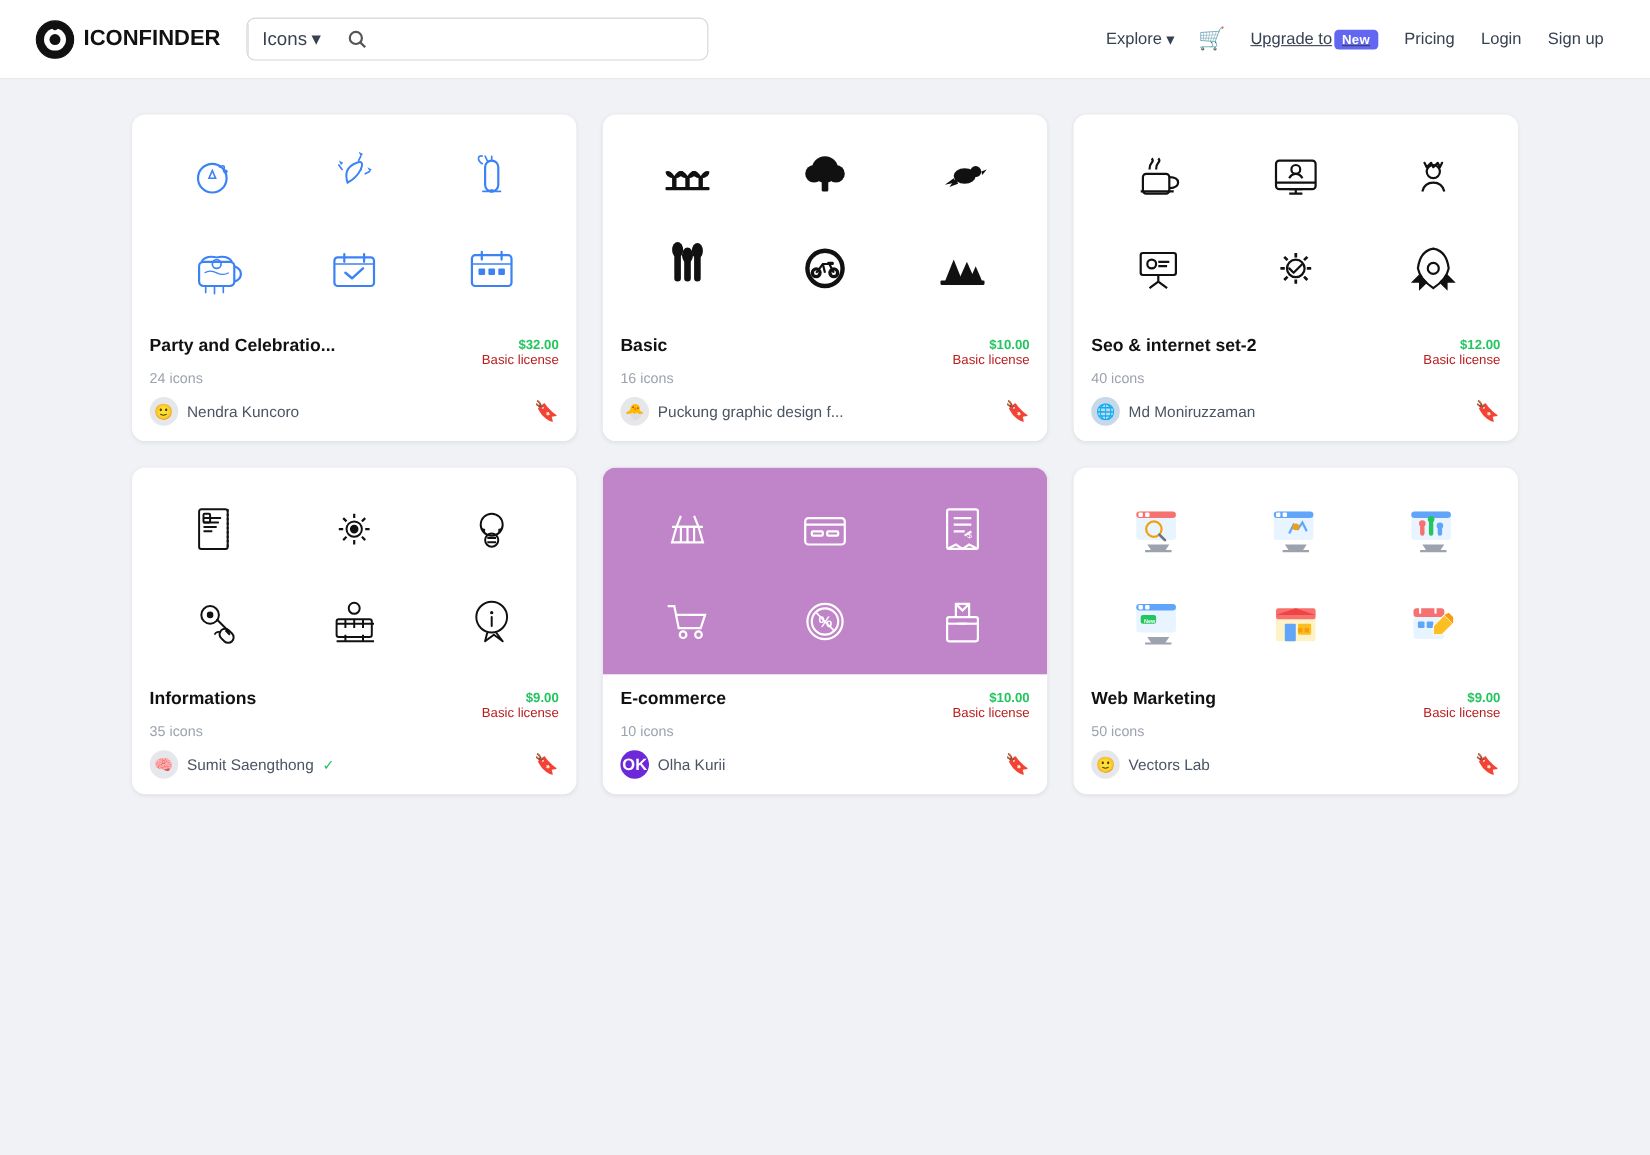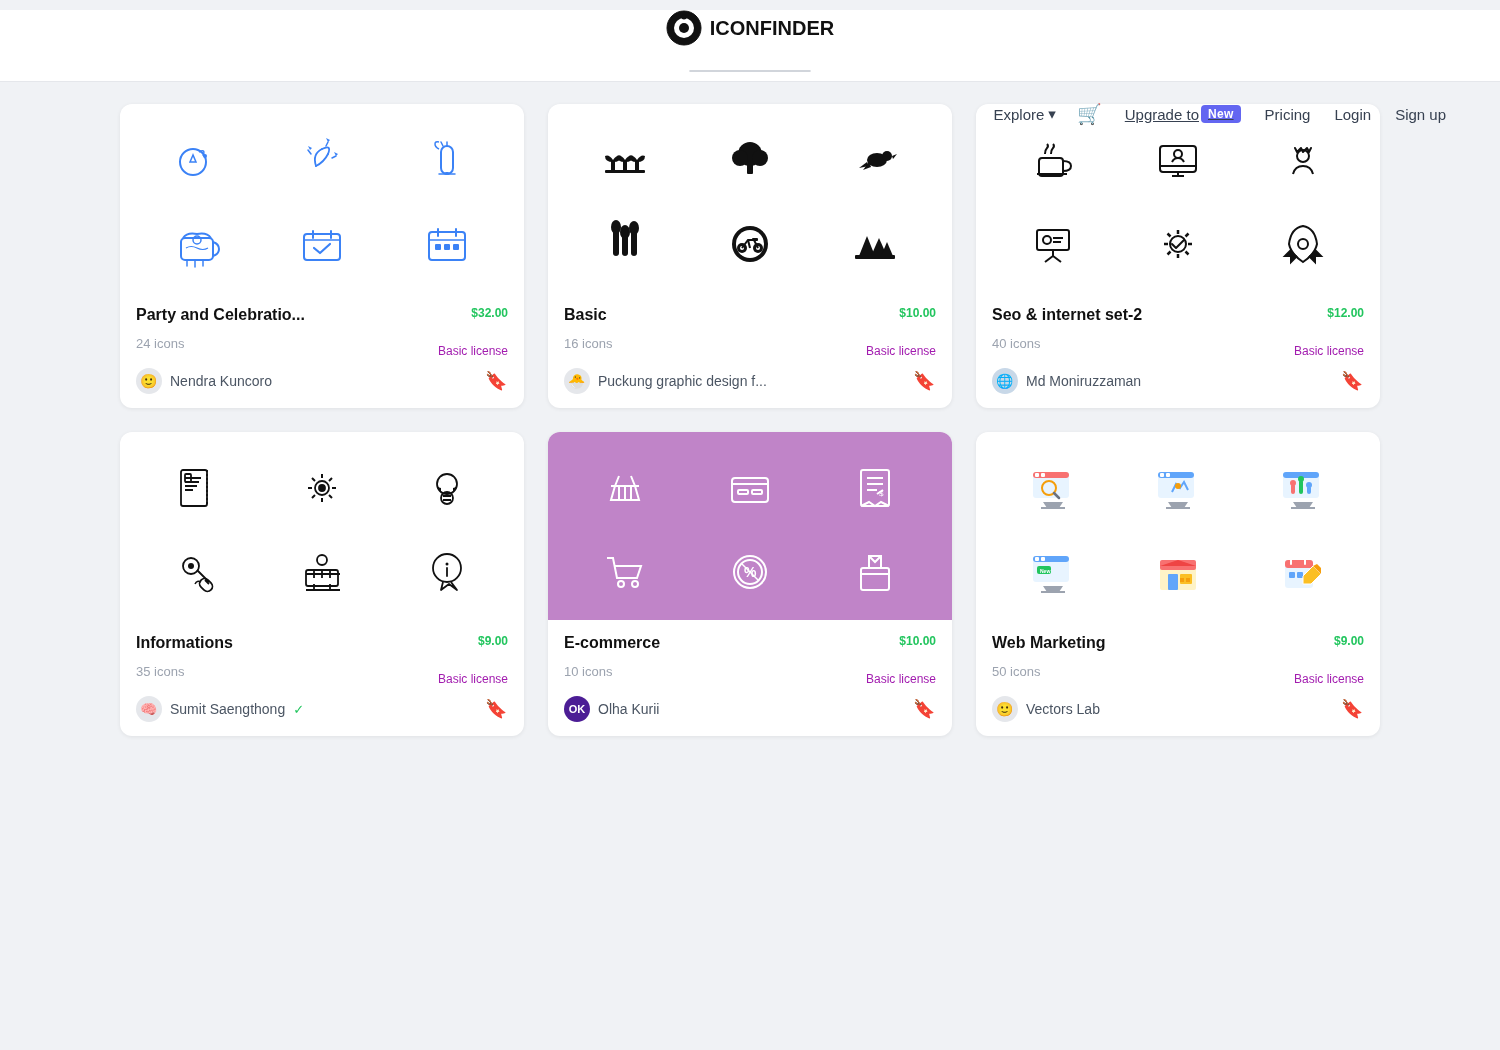--- a/index.html
+++ b/index.html
@@ -5,26 +5,25 @@
     * { box-sizing: border-box; margin: 0; padding: 0; }
     body { font-family: -apple-system, BlinkMacSystemFont, 'Segoe UI', sans-serif; background: #f0f2f5; min-height: 1050px; }
 
     
     .header {
       background: #fff;
       border-bottom: 1px solid #e5e7eb;
       height: 72px;
       display: flex;
       align-items: center;
-      padding: 0 44px;
+      padding: 0 32px;
       gap: 24px;
       position: sticky;
-      top: 10px;
+      top: 0;
       z-index: 100;
-      flex-direction: column;
     }
     .logo {
       display: flex;
       align-items: center;
       gap: 8px;
       font-size: 20px;
       font-weight: 700;
       color: #111;
       text-decoration: none;
       white-space: nowrap;
@@ -199,23 +198,22 @@
       color: #111;
     }
     .card-price {
       font-size: 12px;
       font-weight: 600;
       color: #22c55e;
       text-align: right;
     }
     .card-license {
       font-size: 12px;
-      color: #a21caf;
+      color: #b91c1c;
       text-align: center;
-      margin-top: 24px;
     }
     .card-count {
       font-size: 13px;
       color: #9ca3af;
       margin-top: 12px;
     }
     .card-footer {
       padding: 10px 16px 14px;
       display: flex;
       align-items: center;
@@ -703,21 +701,21 @@
           <div class="card-title">E-commerce</div>
           <div class="card-count">10 icons</div>
         </div>
         <div>
           <div class="card-price">$10.00</div>
           <div class="card-license">Basic license</div>
         </div>
       </div>
       <div class="card-footer">
         <div class="author">
-          <div class="author-avatar" style="background:#4c1d95;color:white;font-size:11px;font-weight:700;">OK</div>
+          <div class="author-avatar" style="background:#6d28d9;color:white;font-size:15px;font-weight:700;">OK</div>
           <span>Olha Kurii</span>
         </div>
         <span class="bookmark-icon">🔖</span>
       </div>
     </div>
 
     <div class="card">
       <div class="card-preview">
         <div class="icon-grid-preview">
 

